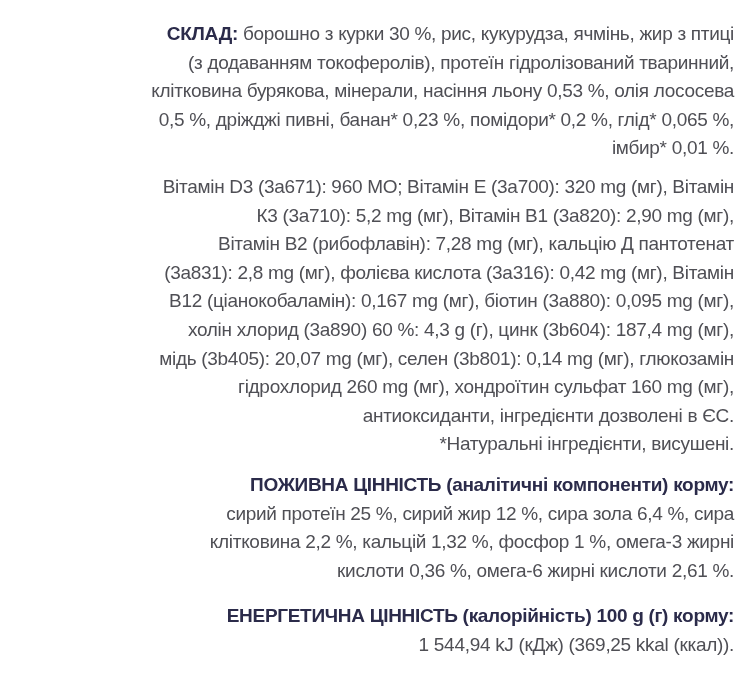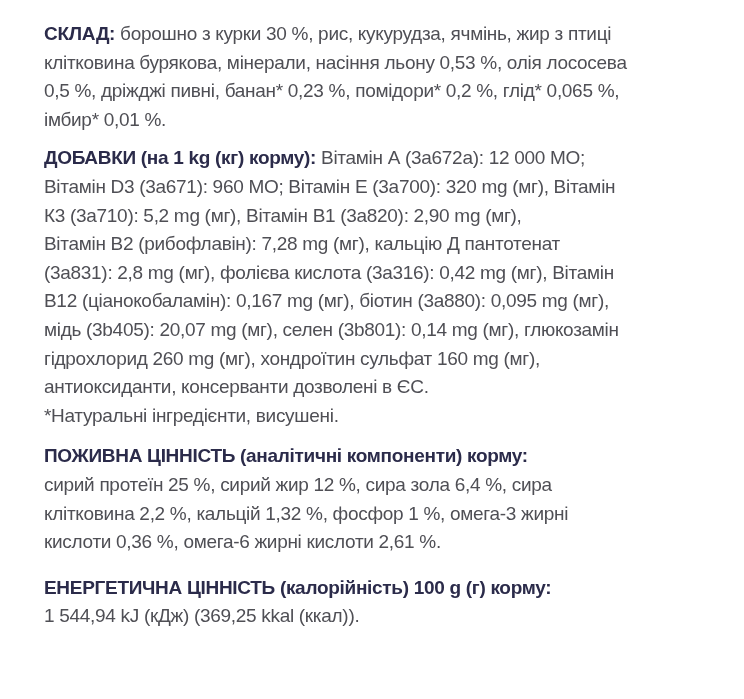--- a/index.html
+++ b/index.html
@@ -4,49 +4,50 @@
 <style>
   html, body { margin: 0; padding: 0; background: #ffffff; }
   body { width: 744px; height: 699px; overflow: hidden; position: relative; }
   .doc {
     position: absolute; left: 44px; top: 20px; width: 690px;
     font-family: "Liberation Sans", sans-serif;
     font-size: 19px; line-height: 28.6px;
     color: #4f4f55;
     letter-spacing: -0.3px;
   }
-  .para { margin: 0; }
+  .para { margin: 0; text-align: right; }
   .para.p1 { margin-bottom: 10px; }
   .para.p2 { margin-bottom: 12px; }
   .para.p3 { margin-bottom: 17px; }
   .h { font-weight: bold; color: #2b2b4a; }
   .line { display: block; white-space: nowrap; }
 </style>
 </head>
 <body>
 
 <div class="doc">
 
   <div class="para p1">
     <span class="line"><span class="h">СКЛАД:</span><span> борошно з курки 30 %, рис, кукурудза, ячмінь, жир з птиці</span></span>
+    <span class="line">(з додаванням токоферолів), протеїн гідролізований тваринний,</span>
     <span class="line">клітковина бурякова, мінерали, насіння льону 0,53 %, олія лососева</span>
     <span class="line">0,5 %, дріжджі пивні, банан* 0,23 %, помідори* 0,2 %, глід* 0,065 %,</span>
     <span class="line">імбир* 0,01 %.</span>
   </div>
 
   <div class="para p2">
-    <span class="line"><span class="h">ДОБАВКИ (на 1 kg (кг) корму):</span><span> Вітамін А (3а672а): 12 000 МО;</span></span>
     <span class="line">Вітамін D3 (3а671): 960 МО; Вітамін Е (3а700): 320 mg (мг), Вітамін</span>
     <span class="line">К3 (3а710): 5,2 mg (мг), Вітамін В1 (3а820): 2,90 mg (мг),</span>
     <span class="line">Вітамін В2 (рибофлавін): 7,28 mg (мг), кальцію Д пантотенат</span>
     <span class="line">(3а831): 2,8 mg (мг), фолієва кислота (3а316): 0,42 mg (мг), Вітамін</span>
     <span class="line">В12 (ціанокобаламін): 0,167 mg (мг), біотин (3а880): 0,095 mg (мг),</span>
+    <span class="line">холін хлорид (3а890) 60 %: 4,3 g (г), цинк (3b604): 187,4 mg (мг),</span>
     <span class="line">мідь (3b405): 20,07 mg (мг), селен (3b801): 0,14 mg (мг), глюкозамін</span>
     <span class="line">гідрохлорид 260 mg (мг), хондроїтин сульфат 160 mg (мг),</span>
-    <span class="line">антиоксиданти, консерванти дозволені в ЄС.</span>
+    <span class="line">антиоксиданти, інгредієнти дозволені в ЄС.</span>
     <span class="line">*Натуральні інгредієнти, висушені.</span>
   </div>
 
   <div class="para p3">
     <span class="line h">ПОЖИВНА ЦІННІСТЬ (аналітичні компоненти) корму:</span>
     <span class="line">сирий протеїн 25 %, сирий жир 12 %, сира зола 6,4 %, сира</span>
     <span class="line">клітковина 2,2 %, кальцій 1,32 %, фосфор 1 %, омега-3 жирні</span>
     <span class="line">кислоти 0,36 %, омега-6 жирні кислоти 2,61 %.</span>
   </div>
 

